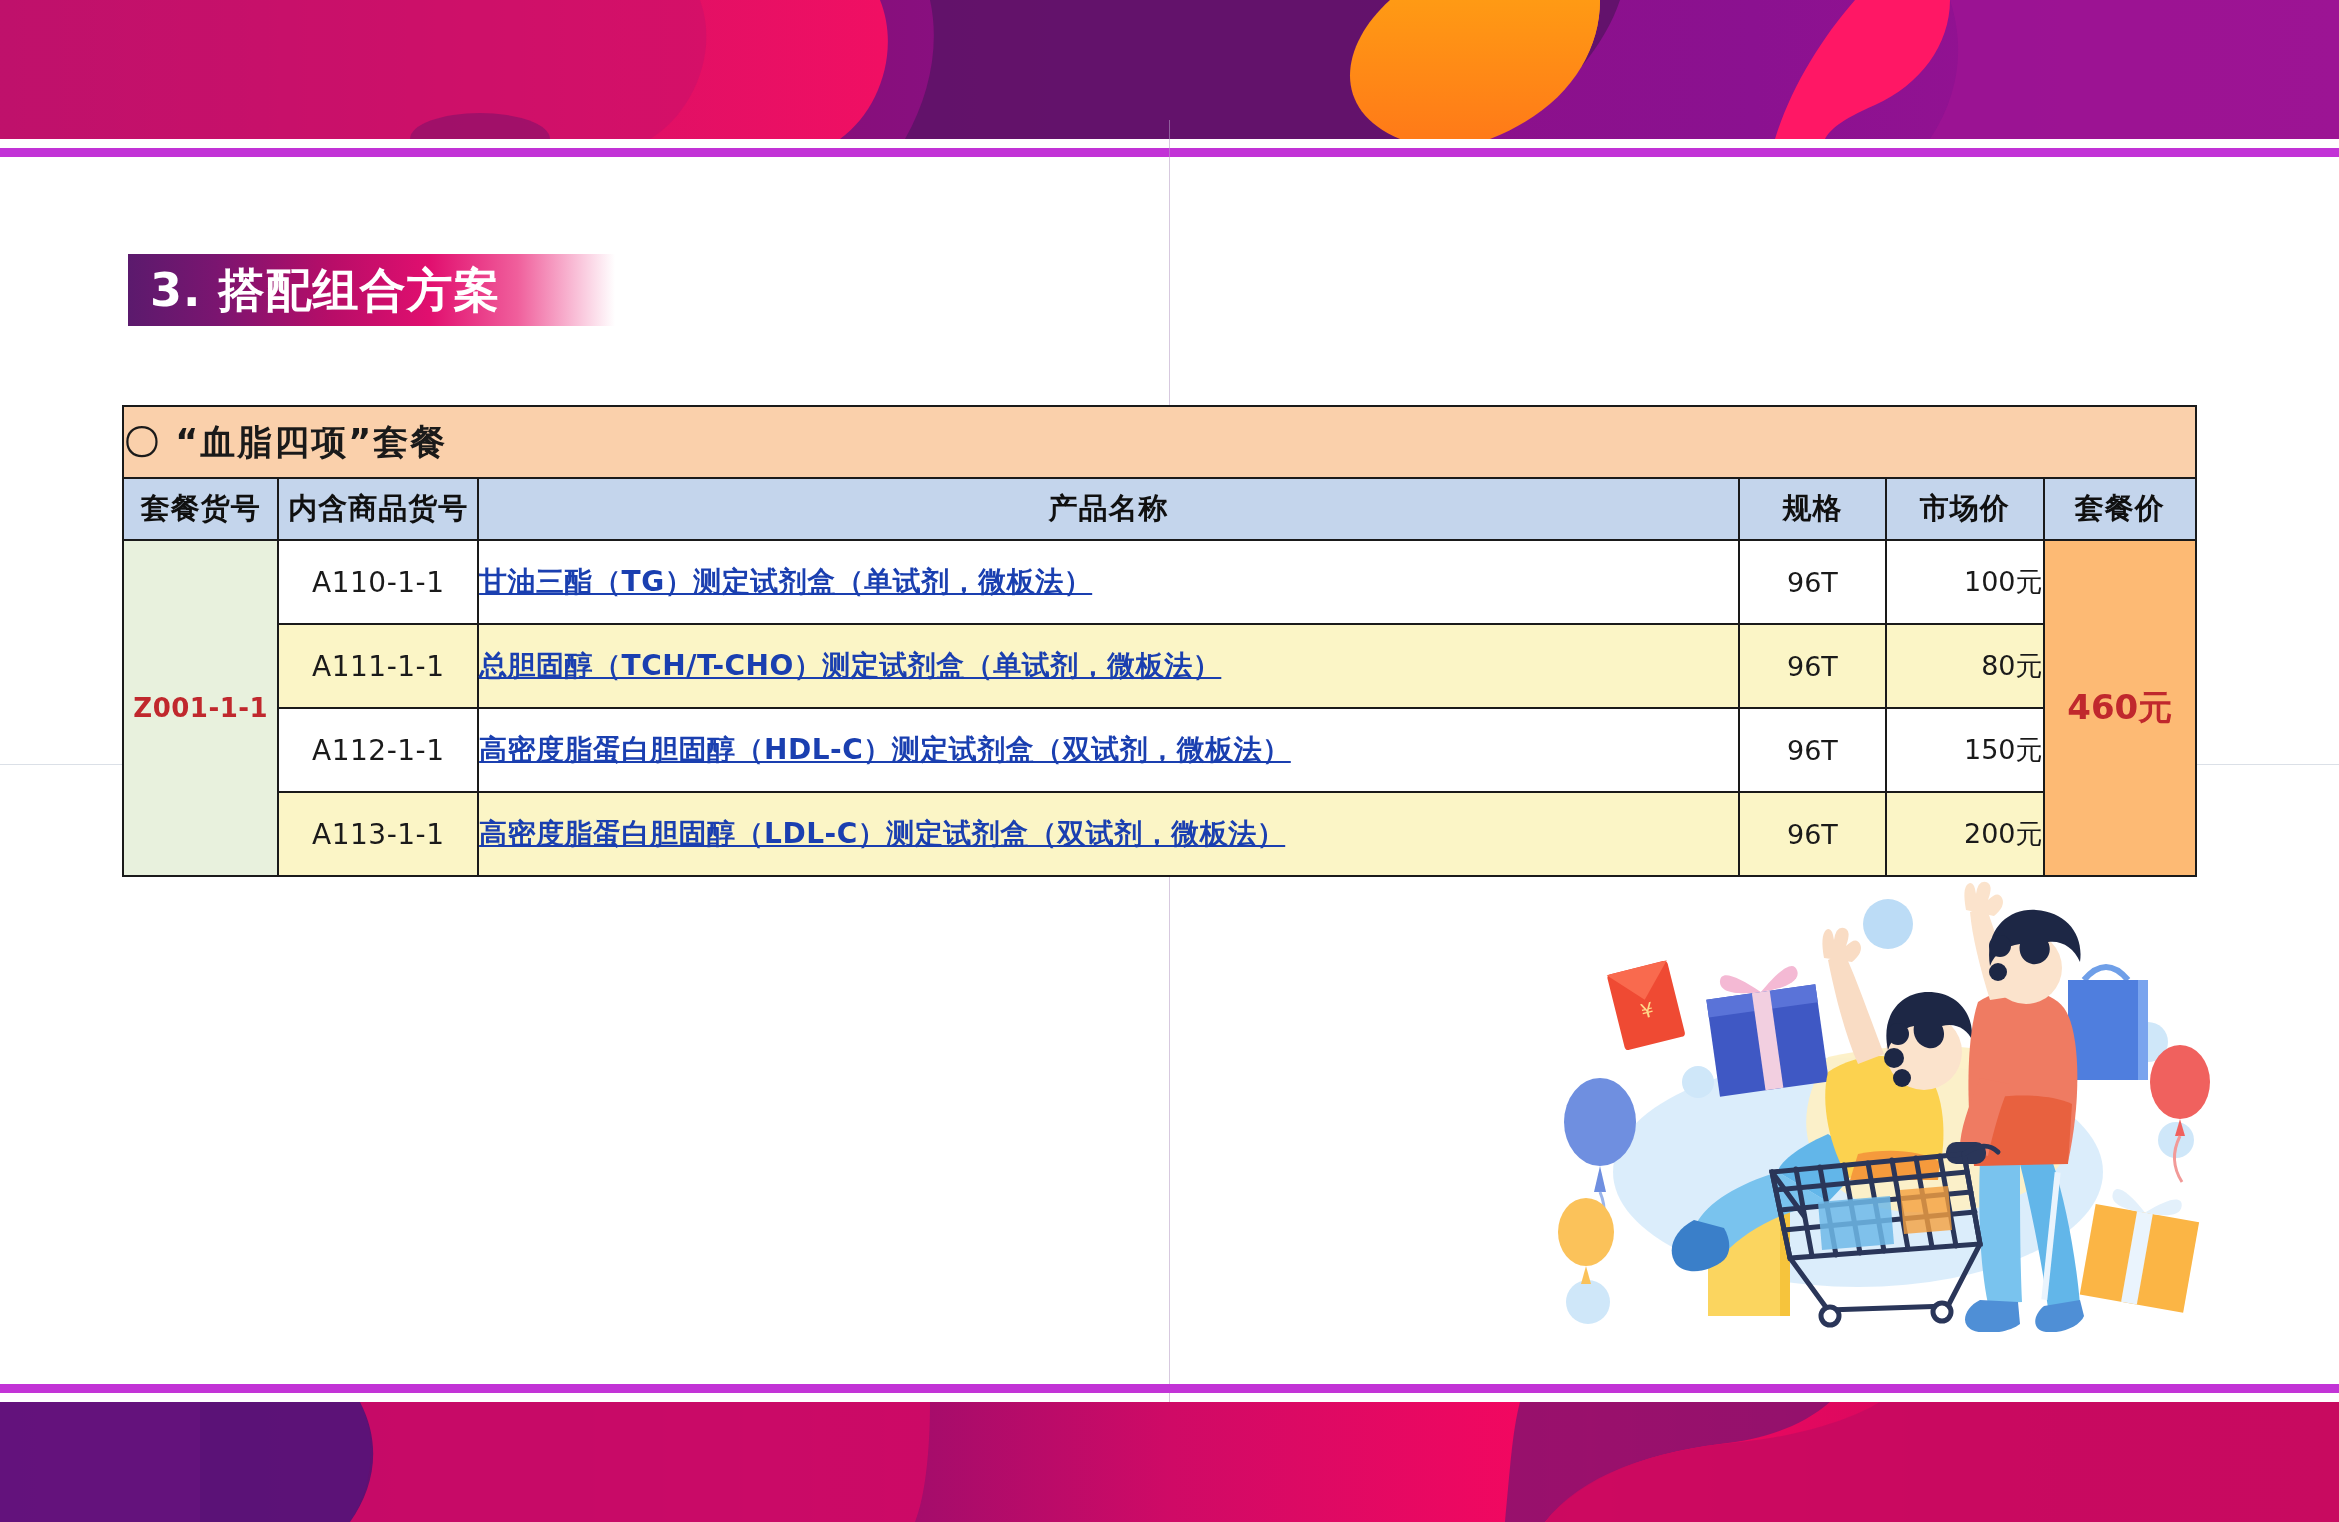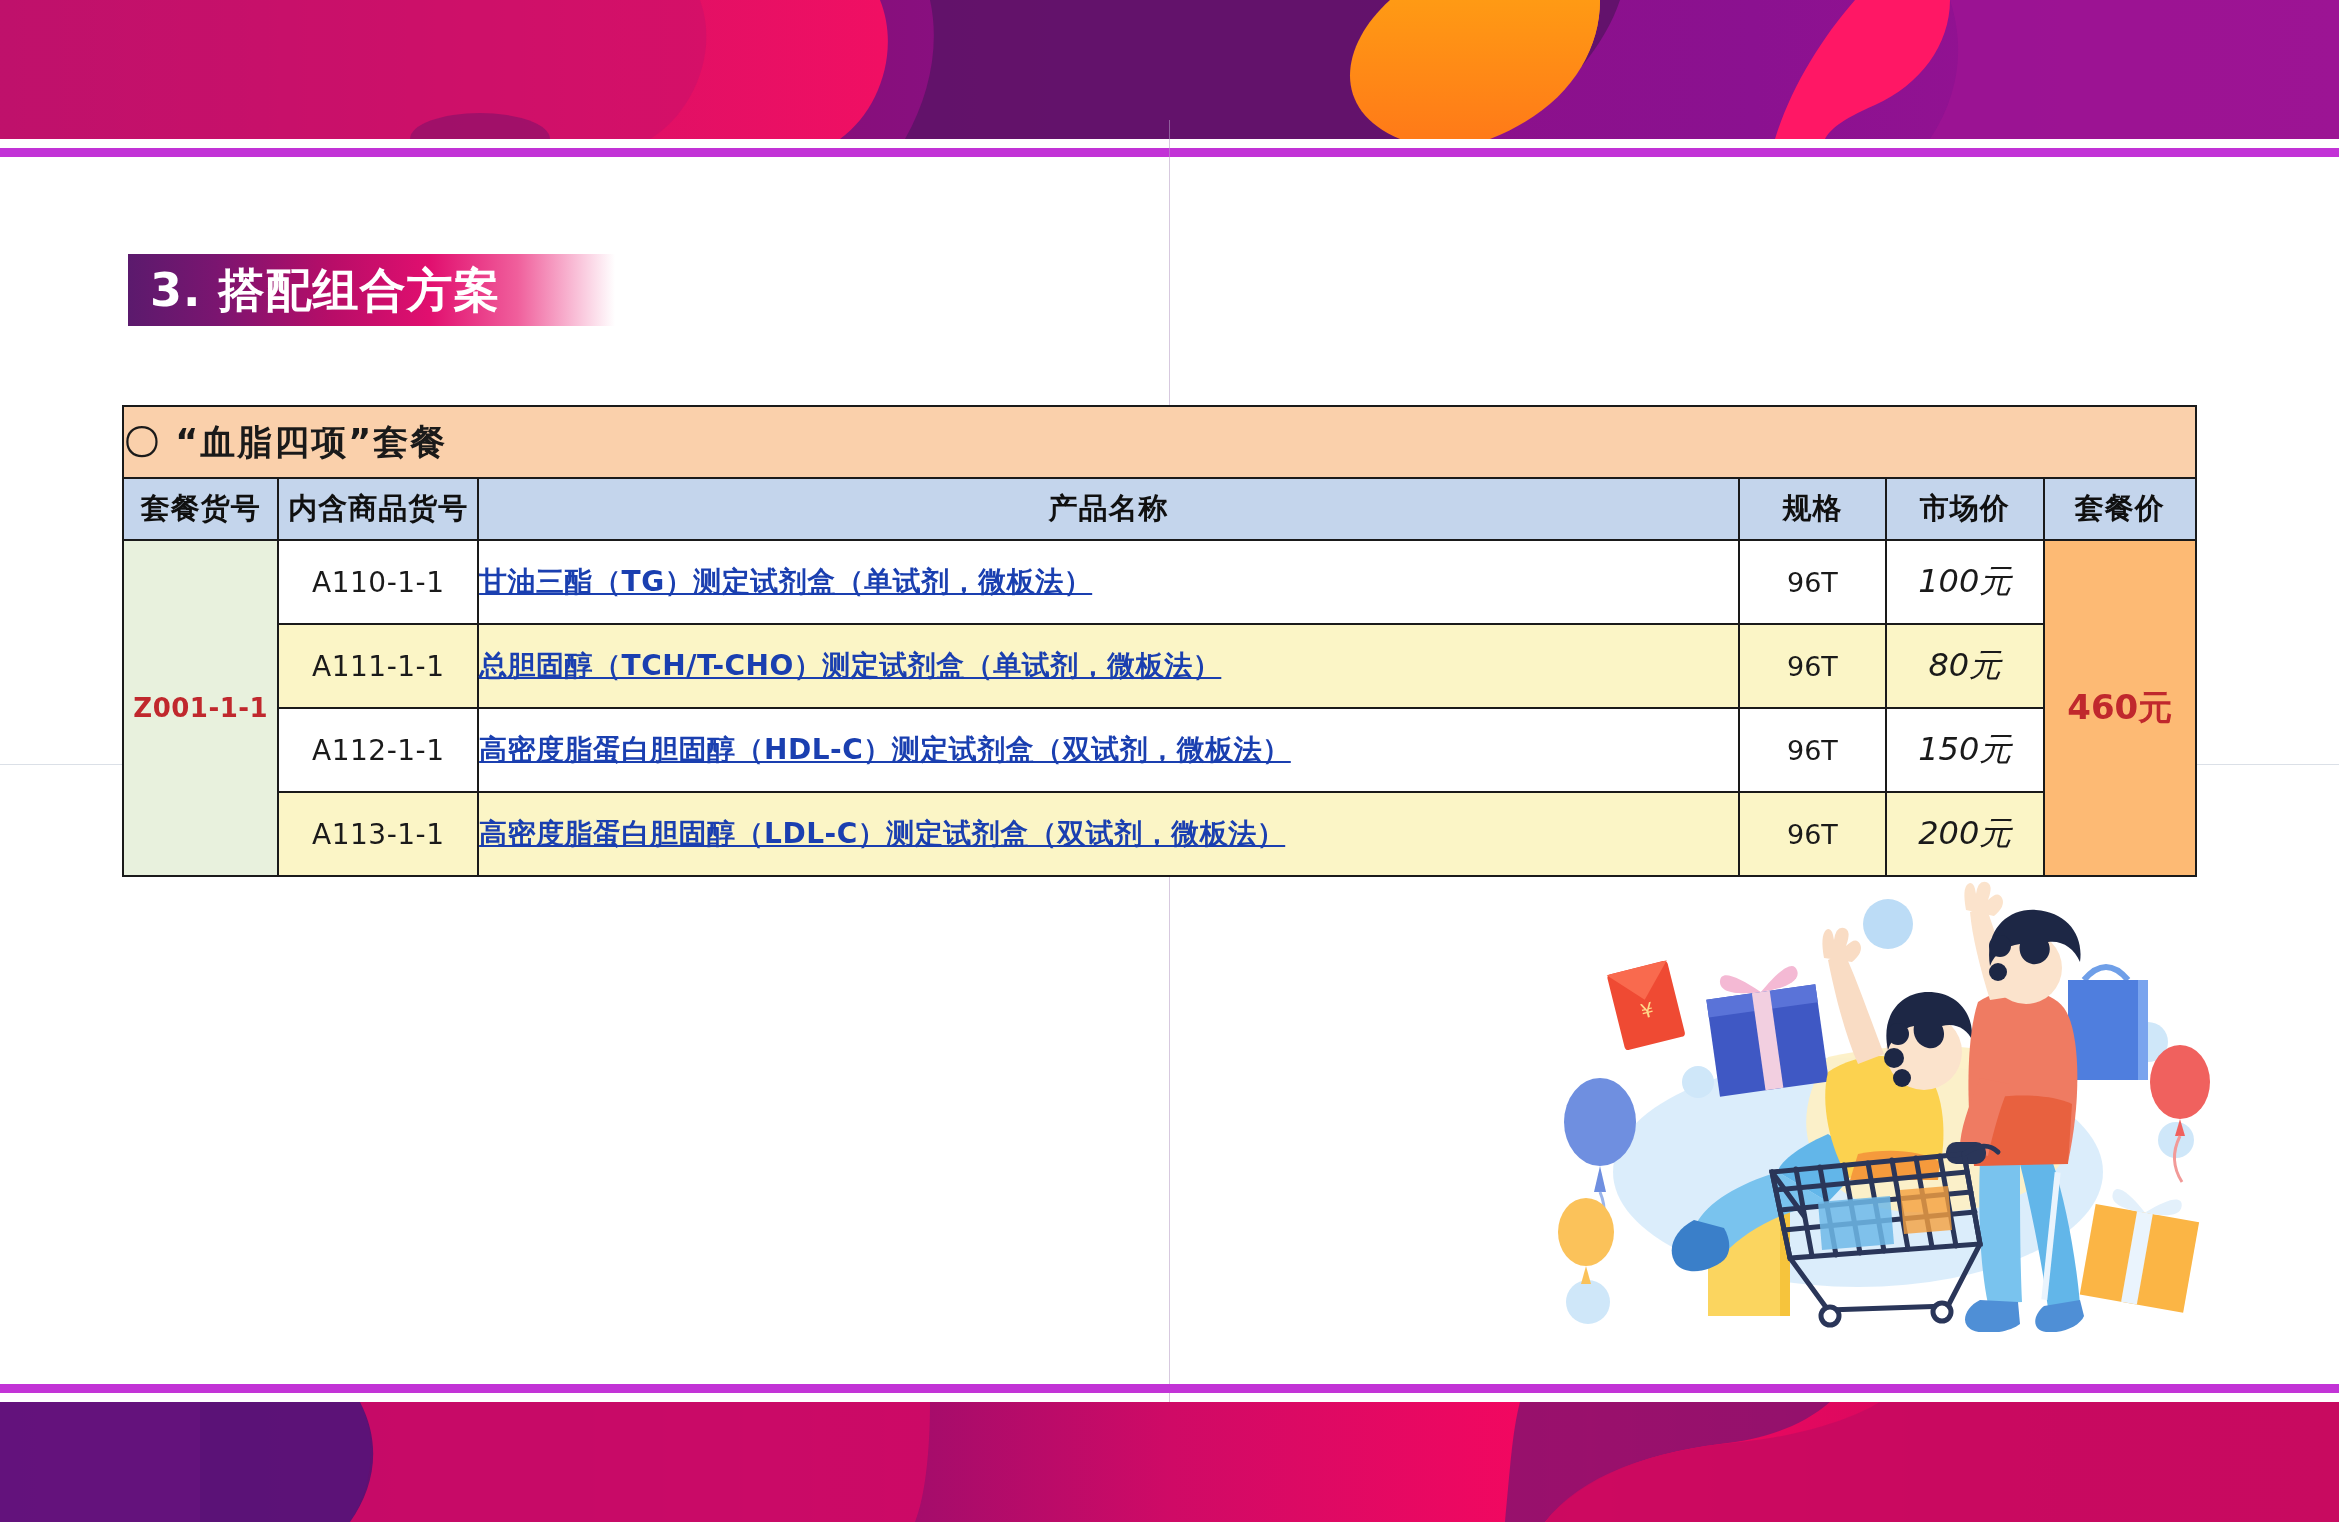--- a/index.html
+++ b/index.html
@@ -76,21 +76,21 @@
   }
   td.itemcode{
     text-align:center;font-size:28px;color:#1a1a1a;height:82px;
     letter-spacing:.5px;
   }
   td.pname{
     text-align:left;padding-left:14px;
     font-size:28px;color:#1a3fb0;font-weight:bold;letter-spacing:.5px;text-decoration:underline;
   }
   td.spec{text-align:center;font-size:27px;color:#1a1a1a;}
-  td.mkt{text-align:center;padding-right:16px;font-size:32px;color:#1a1a1a;font-style:italic;}
+  td.mkt{text-align:right;padding-right:16px;font-size:27px;color:#1a1a1a;}
   td.bundle{
     background:#fdba74;text-align:center;
     color:#c0282d;font-size:34px;font-weight:bold;
   }
   tr.rw-white td.itemcode,
   tr.rw-white td.pname,
   tr.rw-white td.spec,
   tr.rw-white td.mkt{background:#ffffff;}
   tr.rw-yellow td.itemcode,
   tr.rw-yellow td.pname,

